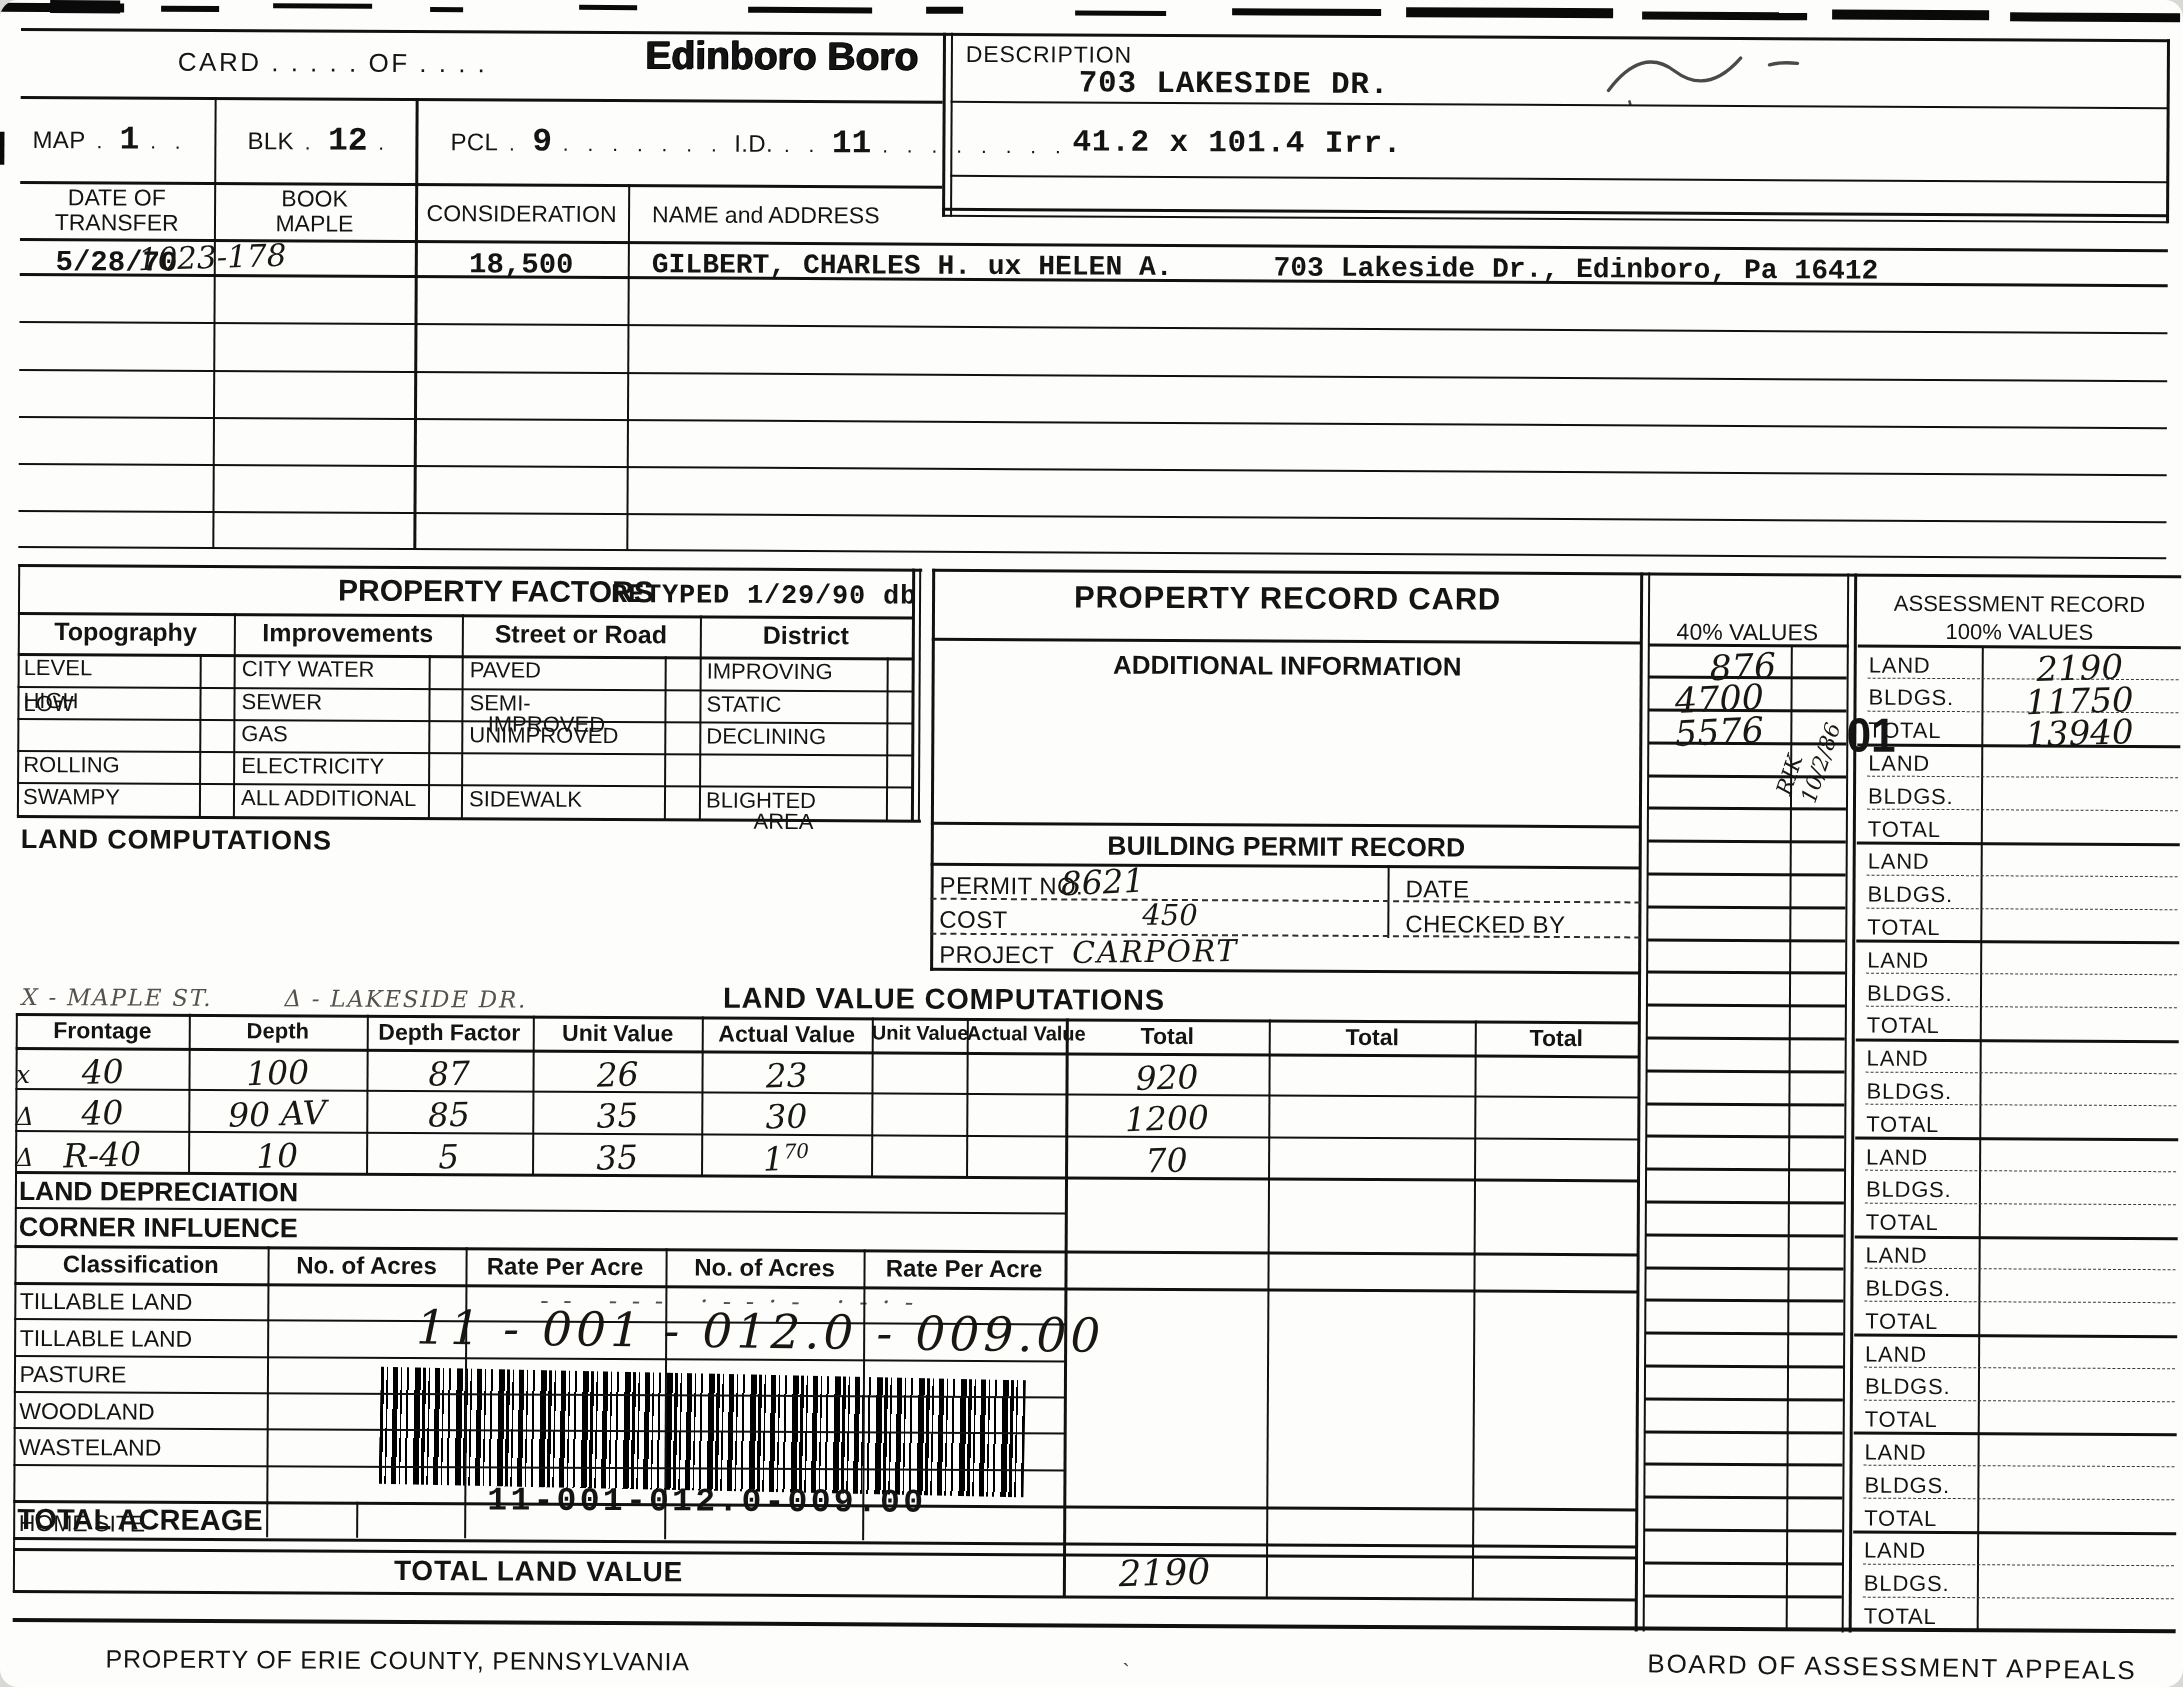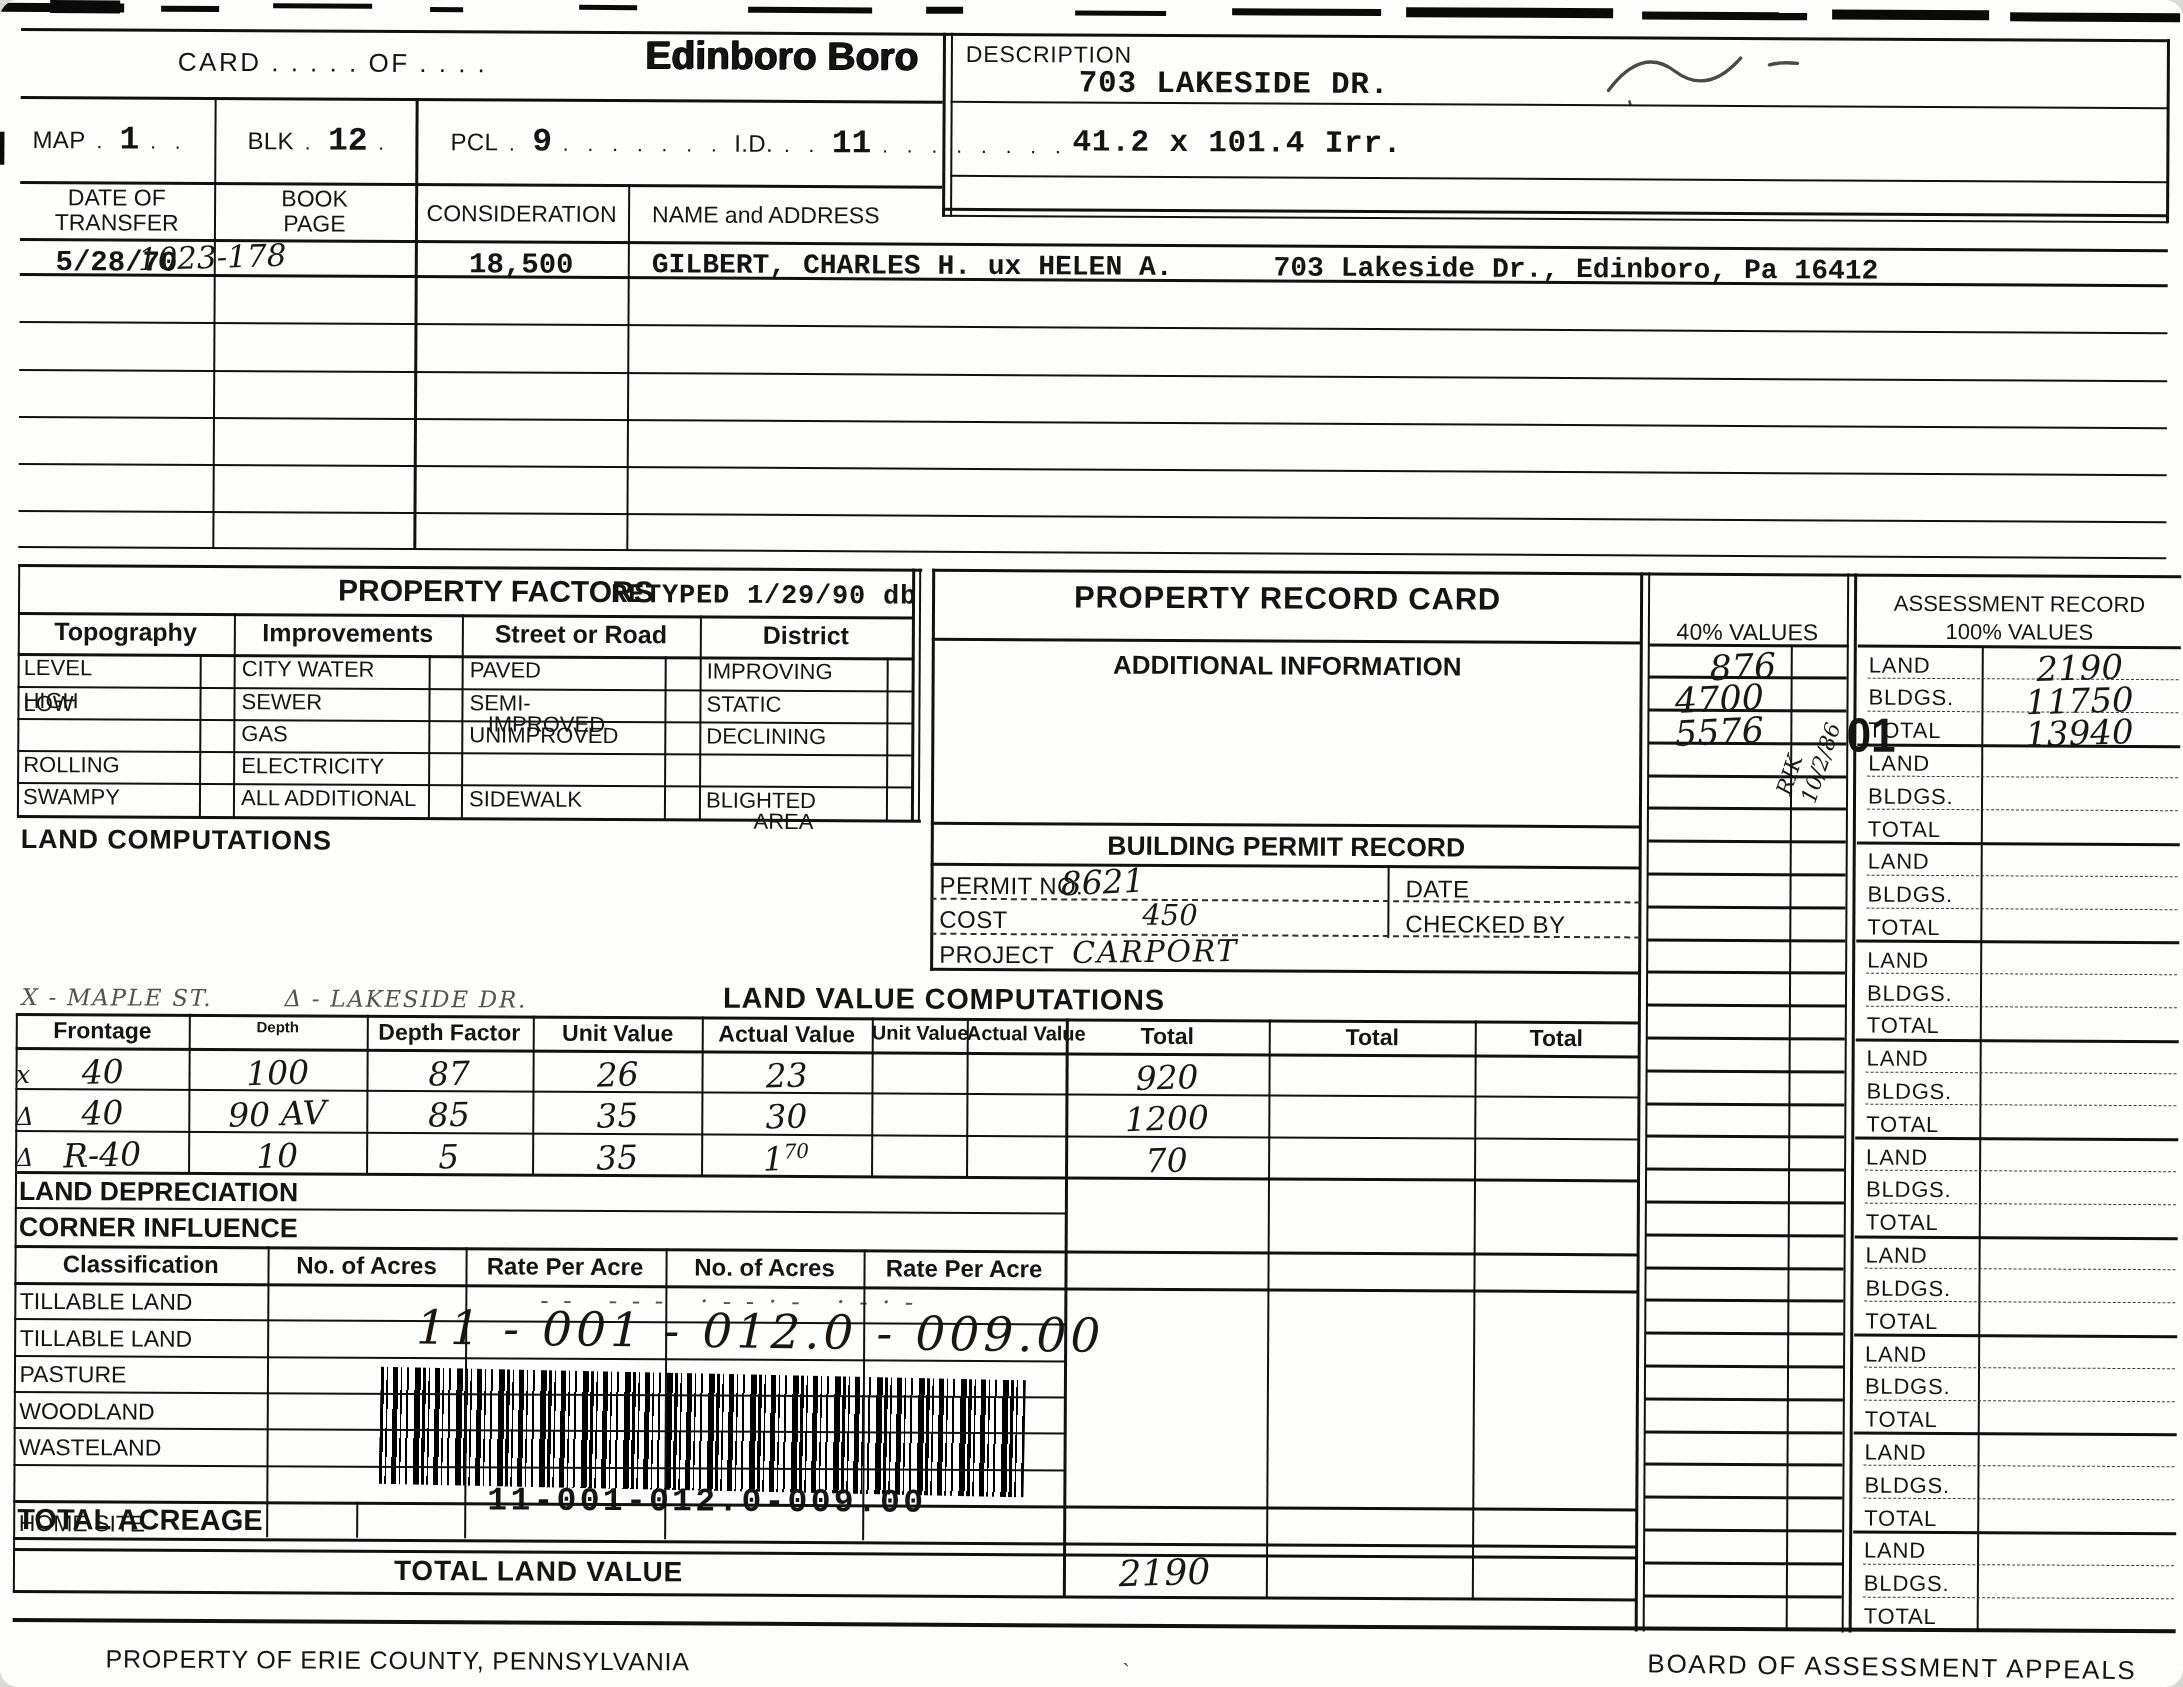--- a/index.html
+++ b/index.html
@@ -59,21 +59,21 @@
     <div class="t mono" style="left:1079px;top:60px;font-size:31px;letter-spacing:0.8px">703 LAKESIDE DR.</div>
     <div class="t mono" style="left:1073px;top:119px;font-size:31px;letter-spacing:0.8px">41.2 x 101.4 Irr.</div>
     <svg style="position:absolute;left:1596px;top:31px" width="273" height="66" viewBox="0 0 330 80">
       <path d="M15,62 Q55,8 95,38 T175,22 M210,30 q14,-4 34,-2" stroke="#4a4a4a" stroke-width="4" fill="none" stroke-linecap="round"></path>
       <path d="M40,74 q4,8 -2,14" stroke="#4a4a4a" stroke-width="3" fill="none"></path>
     </svg>
 
     <div class="t c" style="left:20.7px;top:185px;width:194px;font-size:23px;line-height:1.08">DATE OF
 TRANSFER</div>
     <div class="t c" style="left:215px;top:185px;width:201px;font-size:23px;line-height:1.08">BOOK
-PAGE</div>
+MAPLE</div>
     <div class="t c" style="left:416px;top:198px;width:213px;font-size:23px">CONSIDERATION</div>
     <div class="t" style="left:653px;top:198px;font-size:23px">NAME and ADDRESS</div>
 
     <div class="t c mono" style="left:20.7px;top:246px;width:194px;font-size:29px">5/28/70</div>
     <div class="t hw" style="left:139px;top:238px;font-size:31px;transform:rotate(-2deg)">1023-178</div>
     <div class="t c mono" style="left:416px;top:246px;width:213px;font-size:29px">18,500</div>
     <div class="t mono" style="left:653px;top:246px;font-size:28px">GILBERT, CHARLES H. ux HELEN A.      703 Lakeside Dr., Edinboro, Pa 16412</div>
 
     <div class="t b" style="left:341px;top:572px;font-size:30px">PROPERTY FACTORS</div>
     <div class="t mono" style="left:614px;top:577px;font-size:27px;letter-spacing:0.8px">RETYPED 1/29/90 db</div>
@@ -243,21 +243,21 @@
         <div class="t" style="left:473px;top:723px;font-size:22px;line-height:.95">UNIMPROVED</div>
         <div class="t" style="left:710px;top:723px;font-size:22px;line-height:.95">DECLINING</div>
         <div class="t" style="left:27px;top:755px;font-size:22px;line-height:.95">ROLLING</div>
         <div class="t" style="left:245px;top:755px;font-size:22px;line-height:.95">ELECTRICITY</div>
         <div class="t" style="left:27px;top:787px;font-size:22px;line-height:.95">SWAMPY</div>
         <div class="t" style="left:245px;top:787px;font-size:22px;line-height:.95">ALL ADDITIONAL</div>
         <div class="t" style="left:473px;top:787px;font-size:22px;line-height:.95">SIDEWALK</div>
         <div class="t" style="left:710px;top:787px;font-size:22px;line-height:.95">BLIGHTED
         AREA</div>
         <div class="t c w6" style="left:20.7px;top:1017px;width:174px;font-size:23px">Frontage</div>
-        <div class="t c w6" style="left:194px;top:1017px;width:178px;font-size:15px">Depth</div>
+        <div class="t c w6" style="left:194px;top:1017px;width:178px;font-size:22px">Depth</div>
         <div class="t c w6" style="left:372px;top:1017px;width:165px;font-size:23px">Depth Factor</div>
         <div class="t c w6" style="left:538px;top:1017px;width:170px;font-size:23px">Unit Value</div>
         <div class="t c w6" style="left:707px;top:1017px;width:170px;font-size:23px">Actual Value</div>
         <div class="t c w6" style="left:877px;top:1017px;width:95px;font-size:20px">Unit Value</div>
         <div class="t c w6" style="left:972px;top:1017px;width:99px;font-size:20px">Actual Value</div>
         <div class="t c w6" style="left:1071px;top:1017px;width:203px;font-size:23px">Total</div>
         <div class="t c w6" style="left:1274px;top:1017px;width:207px;font-size:23px">Total</div>
         <div class="t c w6" style="left:1480px;top:1017px;width:163px;font-size:23px">Total</div>
         <div class="t hw" style="left:21.5px;top:1060px;font-size:25px">x</div>
         <div class="t c hw" style="left:20.7px;top:1052px;width:174px;font-size:33px;transform:rotate(-2deg)">40</div>

